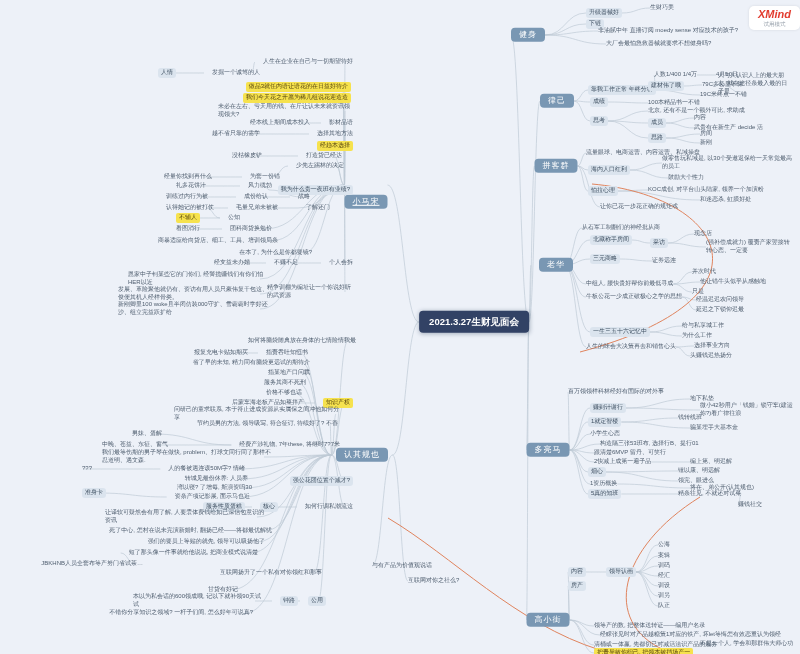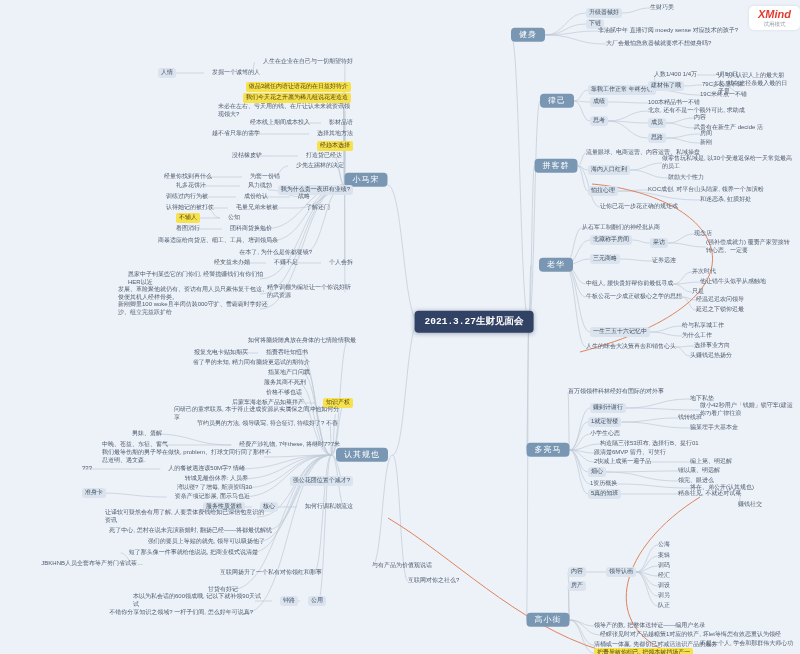--- a/index.html
+++ b/index.html
@@ -195,22 +195,22 @@
       <path d="M392.5,455 C382.25,455 382.25,566 372,566" fill="none" stroke="#bfcad6" stroke-width="0.7"></path>
       <path d="M392.5,455 C400.25,455 400.25,581 408,581" fill="none" stroke="#bfcad6" stroke-width="0.7"></path>
       <path d="M 592 184 C 726 196 782 298 580 352" fill="none" stroke="#e0845e" stroke-width="1"></path>
       <path d="M 388 518 C 452 556 516 624 600 650" fill="none" stroke="#e0845e" stroke-width="1"></path>
       <path d="M 700 497 C 618 548 602 622 664 650" fill="none" stroke="#e0845e" stroke-width="1"></path>
     </svg>
   <div class="logo">
     <div class="brand">XMind</div>
     <div class="mode">试用模式</div>
   </div>
-<div class="node central center" style="left: 474px; top: 322px; font-family: Liberation Mono, monospace;">2021.3.27生财见面会</div>
-    <div class="node main center" style="left: 366px; top: 180px;">小马宋</div>
+<div class="node central center" style="left: 474px; top: 322px;">2021.3.27生财见面会</div>
+    <div class="node main center" style="left: 366px; top: 202px; text-decoration: underline;">小马宋</div>
     <div class="node main center" style="left: 362px; top: 455px;">认其规也</div>
     <div class="node main center" style="left: 528px; top: 35px;">健身</div>
     <div class="node main center" style="left: 557px; top: 101px;">律己</div>
     <div class="node main center" style="left: 556px; top: 166px;">拼客群</div>
     <div class="node main center" style="left: 556px; top: 265px;">老华</div>
     <div class="node main center" style="left: 548px; top: 450px;">多亮马</div>
     <div class="node main center" style="left: 548px; top: 620px;">高小街</div>
     <div class="node pill" style="left: 586px; top: 13px;">升级器械好</div>
     <div class="node " style="left: 650px; top: 8px;">生财巧美</div>
     <div class="node pill" style="left: 586px; top: 24px;">下链</div>

